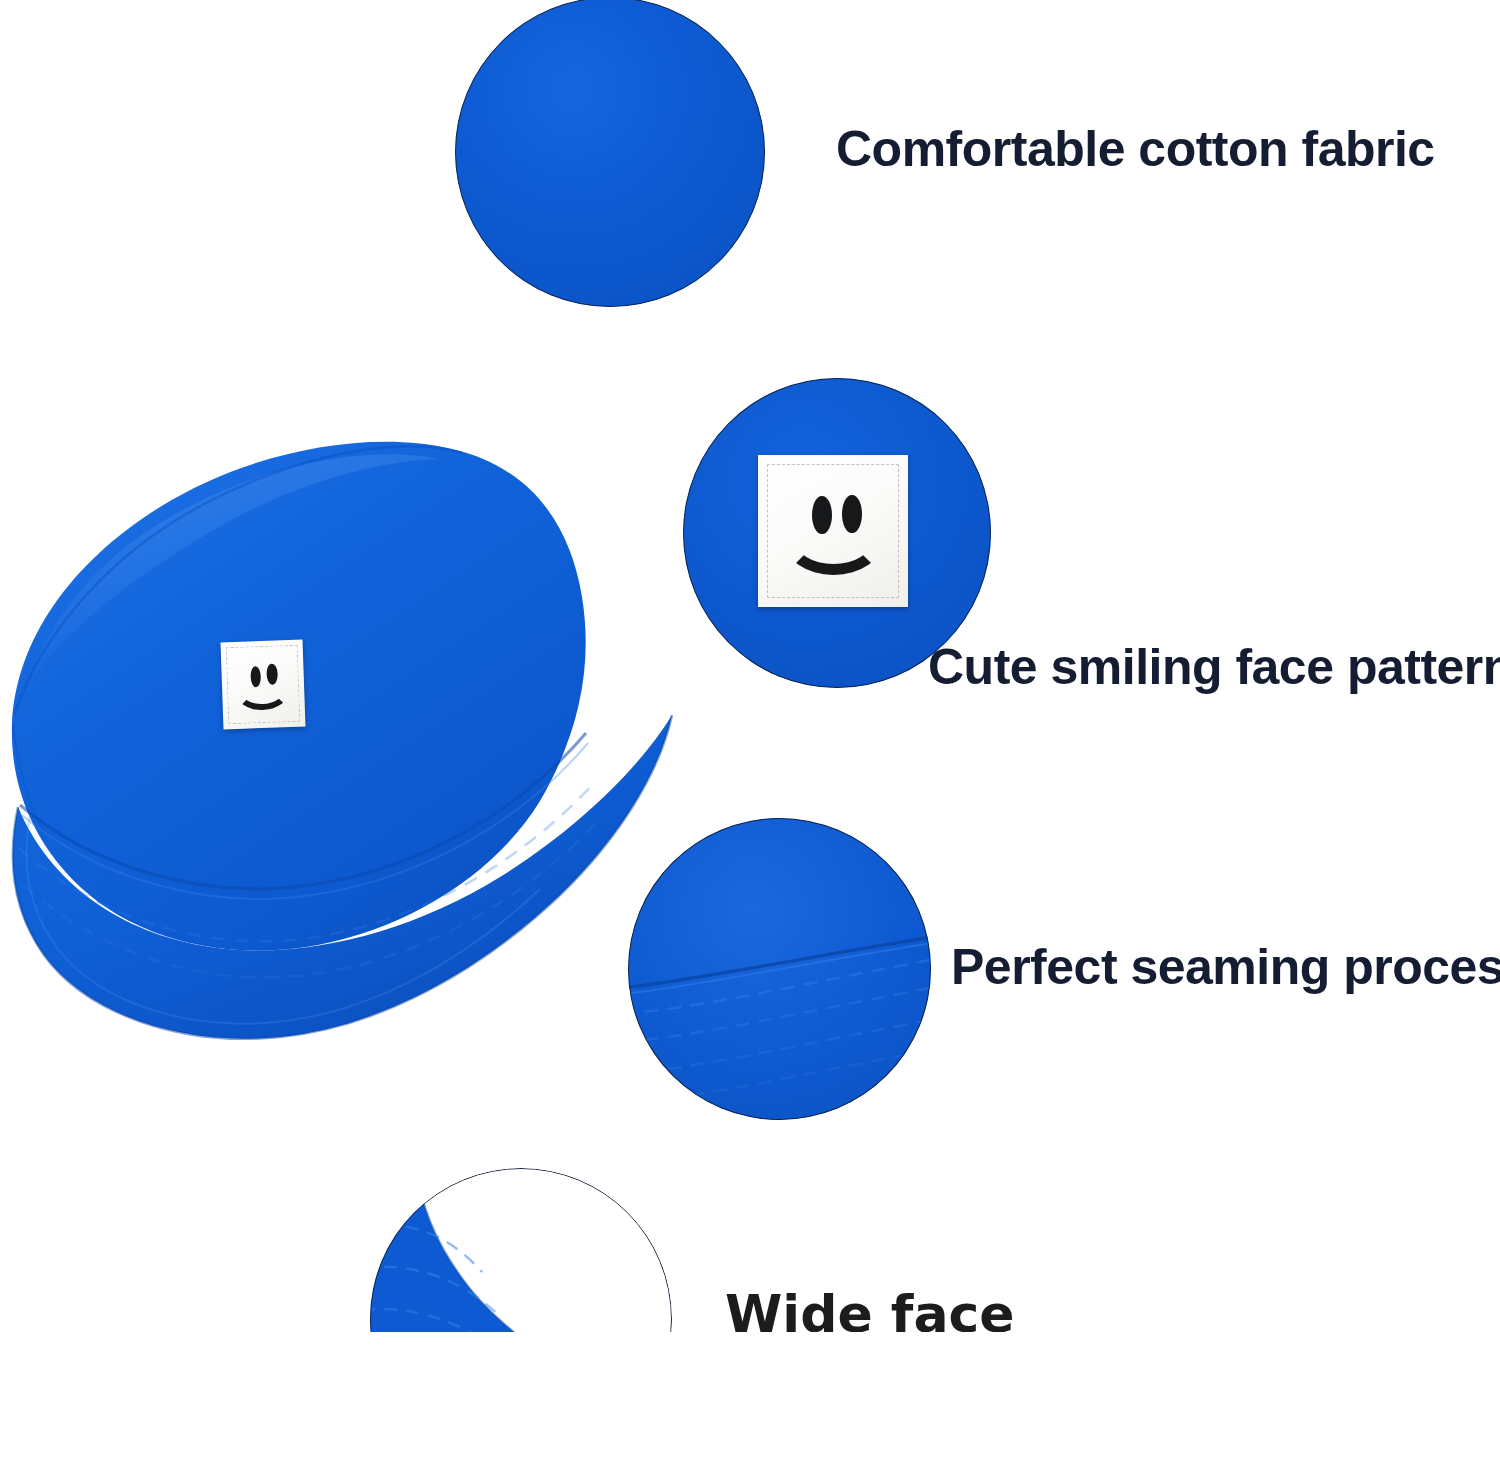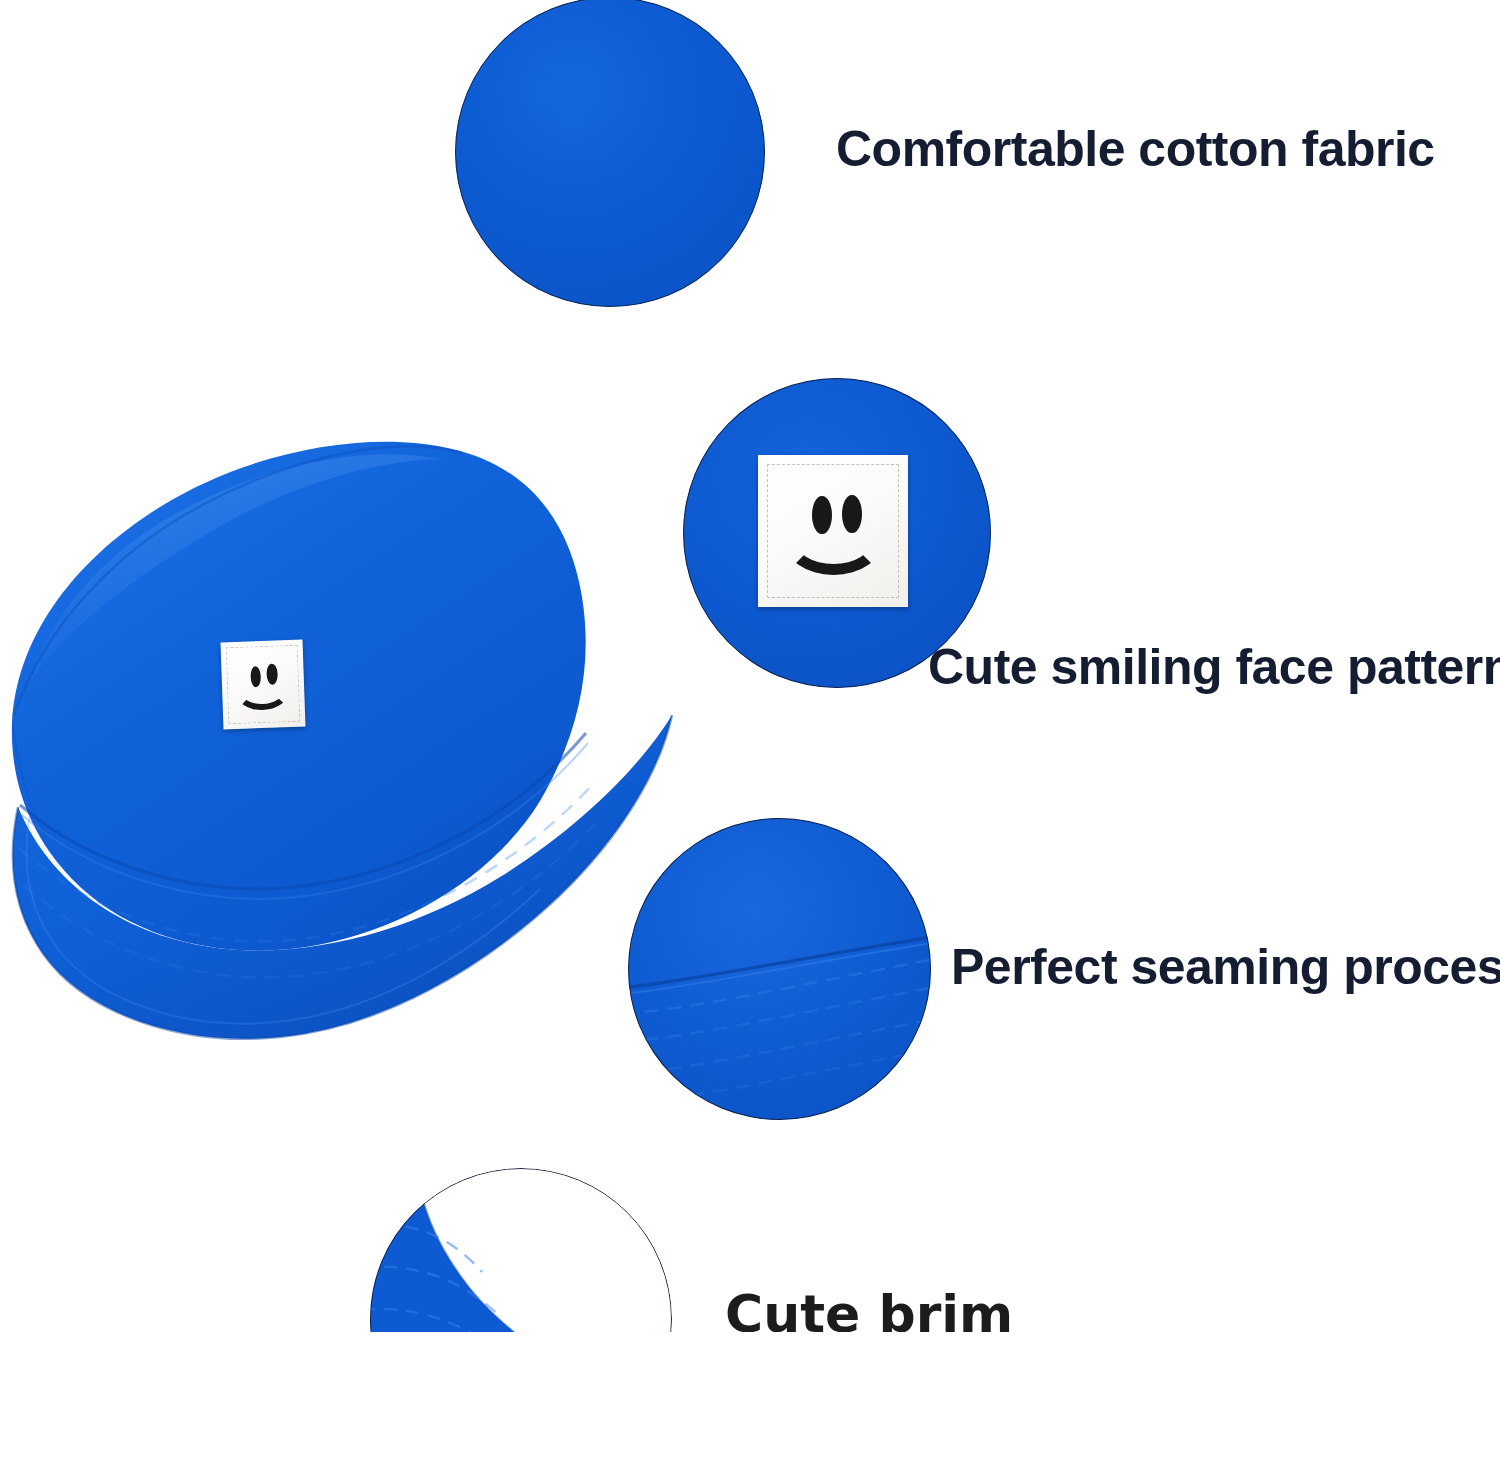--- a/index.html
+++ b/index.html
@@ -219,21 +219,21 @@
         <path d="M -8 100 C 44 94 90 110 132 150" opacity="0.50"></path>
         <path d="M -8 142 C 46 136 100 156 150 198" opacity="0.45"></path>
         <path d="M -8 184 C 46 178 104 200 158 240" opacity="0.38"></path>
         <path d="M -8 226 C 46 220 104 244 156 276" opacity="0.30"></path>
       </g>
 
       <path d="M -10 268 C 50 292 140 294 196 268" fill="none" stroke="#0a49b0" stroke-width="3" opacity="0.35"></path>
     </svg>
     <div class="ring"></div>
   </div>
-  <div class="feature-label lbl-4">Cute brim</div>
+  <div class="feature-label lbl-4">Wide face</div>
 
   <div id="hat-wrap">
     <svg class="hat-svg" width="720" height="650" viewBox="0 0 720 650">
       <defs>
         <linearGradient id="crownGrad" x1="0.15" y1="0" x2="0.9" y2="1">
           <stop offset="0%" stop-color="#1e70e6"></stop>
           <stop offset="35%" stop-color="#1163da"></stop>
           <stop offset="75%" stop-color="#0d59cf"></stop>
           <stop offset="100%" stop-color="#0a4fc0"></stop>
         </linearGradient>

